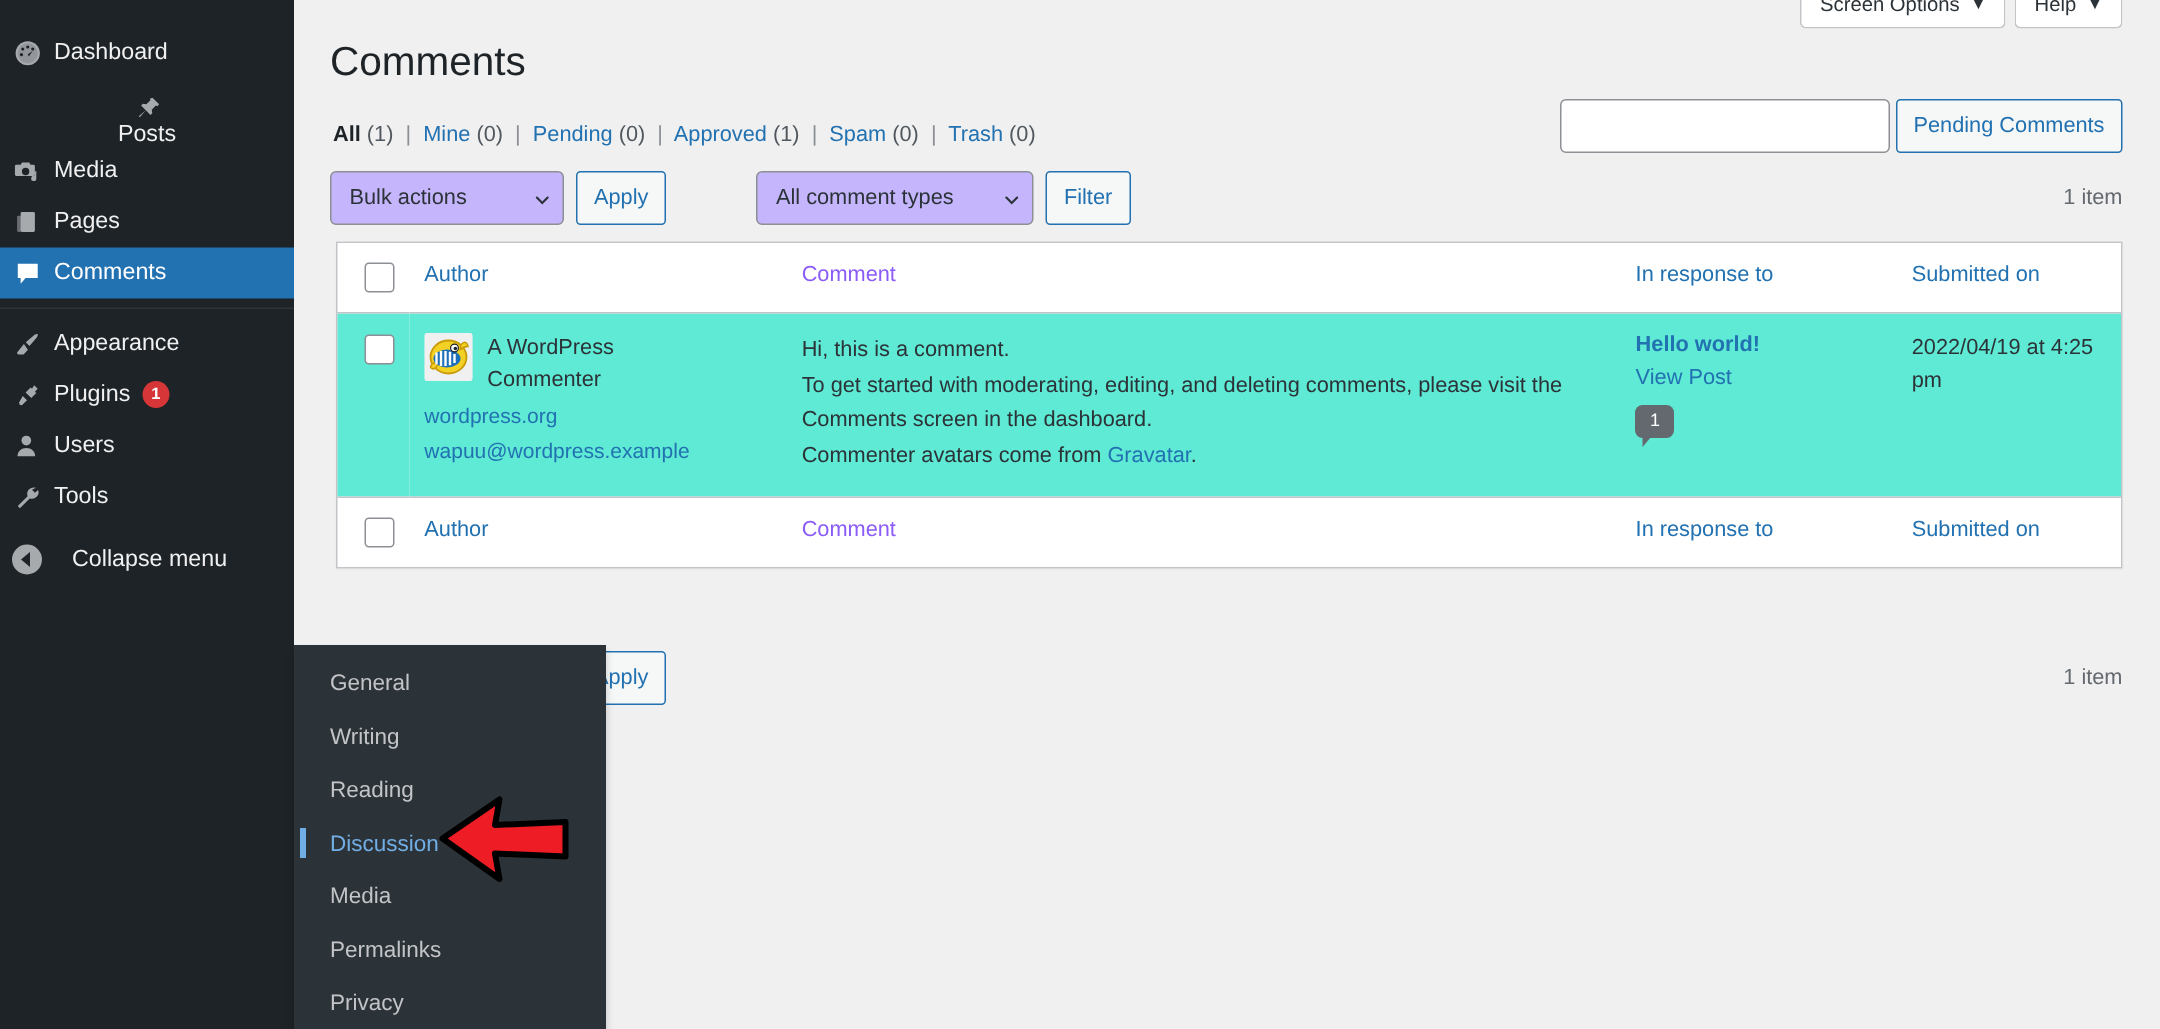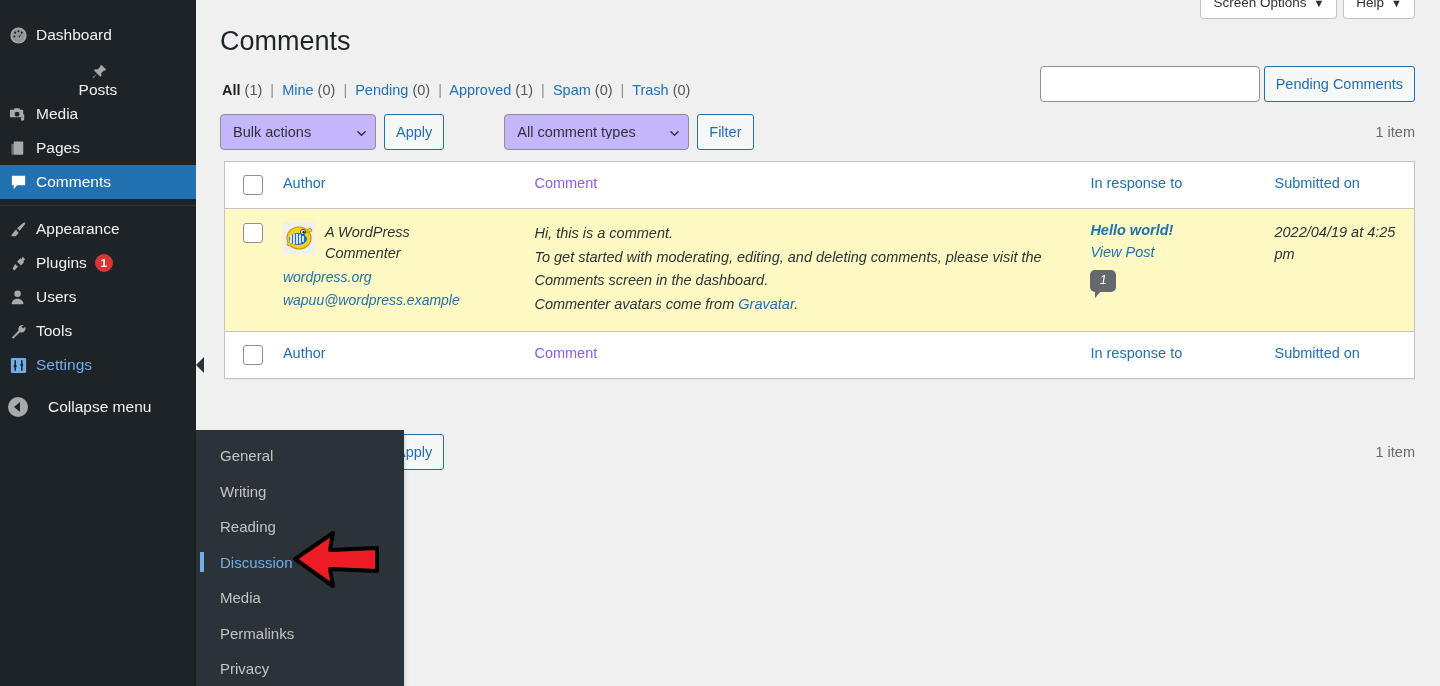--- a/index.html
+++ b/index.html
@@ -283,21 +283,21 @@
   .cb {
     width: 20px; height: 20px;
     border: 1px solid #8c8f94;
     border-radius: 3px;
     background: #fff;
     display: inline-block;
     cursor: pointer;
     vertical-align: top;
   }
 
-  tbody tr { background: #fef9c3; font-style: italic; }
+  tbody tr { background: #5eead4; }
   tbody td {
     padding: 13px 10px;
     font-size: 14.5px;
     color: #2c3338;
     border-bottom: 1px solid #c3c4c7;
   }
   tbody td.col-cb { padding-top: 14px; }
 
   .author-cell { display: block; }
   .author-top { display: flex; align-items: flex-start; gap: 10px; }
@@ -459,31 +459,20 @@
 
   <div class="menu-item">
     <span class="mi-icon">
       <svg width="19" height="19" viewBox="0 0 20 20" fill="currentColor">
           <path d="M15.8 3.4a4.6 4.6 0 0 0-5.9 5.9L3 16.2 4.5 17.7l6.9-6.9a4.6 4.6 0 0 0 5.9-5.9L15 6.8l-2-2z"></path>
         </svg>
     </span>
     <span class="mi-label">Tools</span>
   </div>
 
-  <div class="menu-item hovered">
-    <span class="mi-icon">
-      <svg width="19" height="19" viewBox="0 0 20 20" fill="currentColor">
-          <rect x="2" y="2" width="16" height="16" rx="1.5"></rect>
-          <path d="M6.5 5v4.2M6.5 12v3M13.5 5v3M13.5 10.8V15" stroke="#1d2327" stroke-width="1.6" stroke-linecap="round"></path>
-          <circle cx="6.5" cy="10.7" r="1.5" fill="#1d2327"></circle>
-          <circle cx="13.5" cy="9.4" r="1.5" fill="#1d2327"></circle>
-        </svg>
-    </span>
-    <span class="mi-label">Settings</span>
-  </div>
 
   <div class="menu-item collapse-item">
     <span class="mi-icon">
       <span class="collapse-circle">
           <span></span>
         </span>
     </span>
     <span class="mi-label">Collapse menu</span>
   </div>
 </div>

